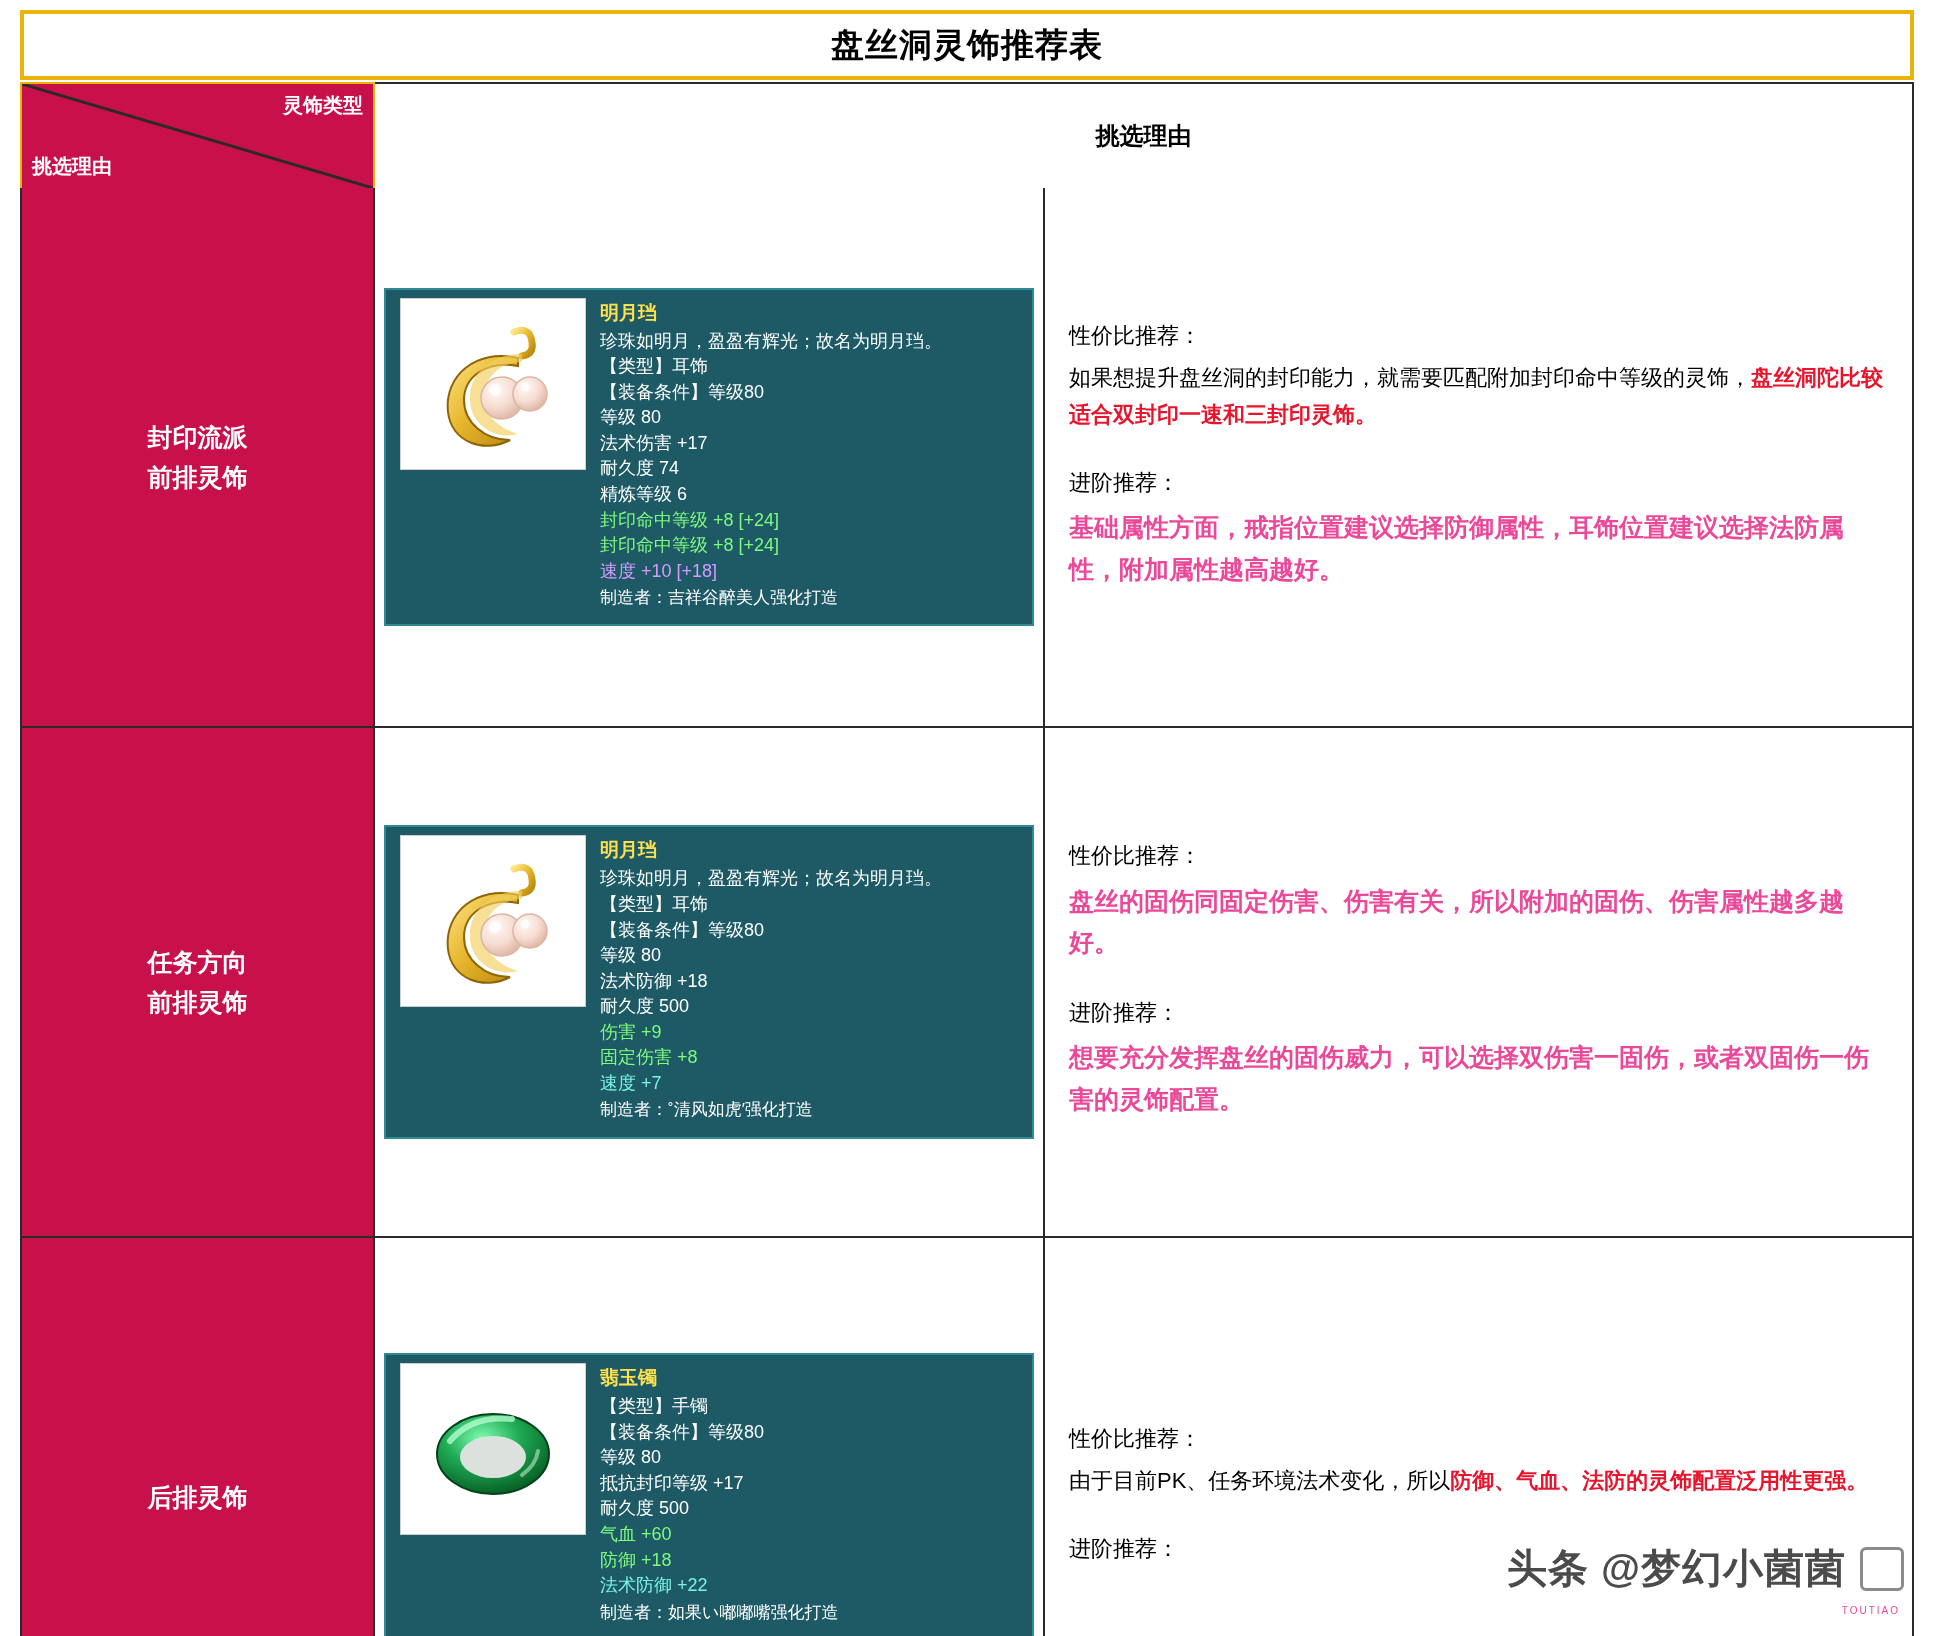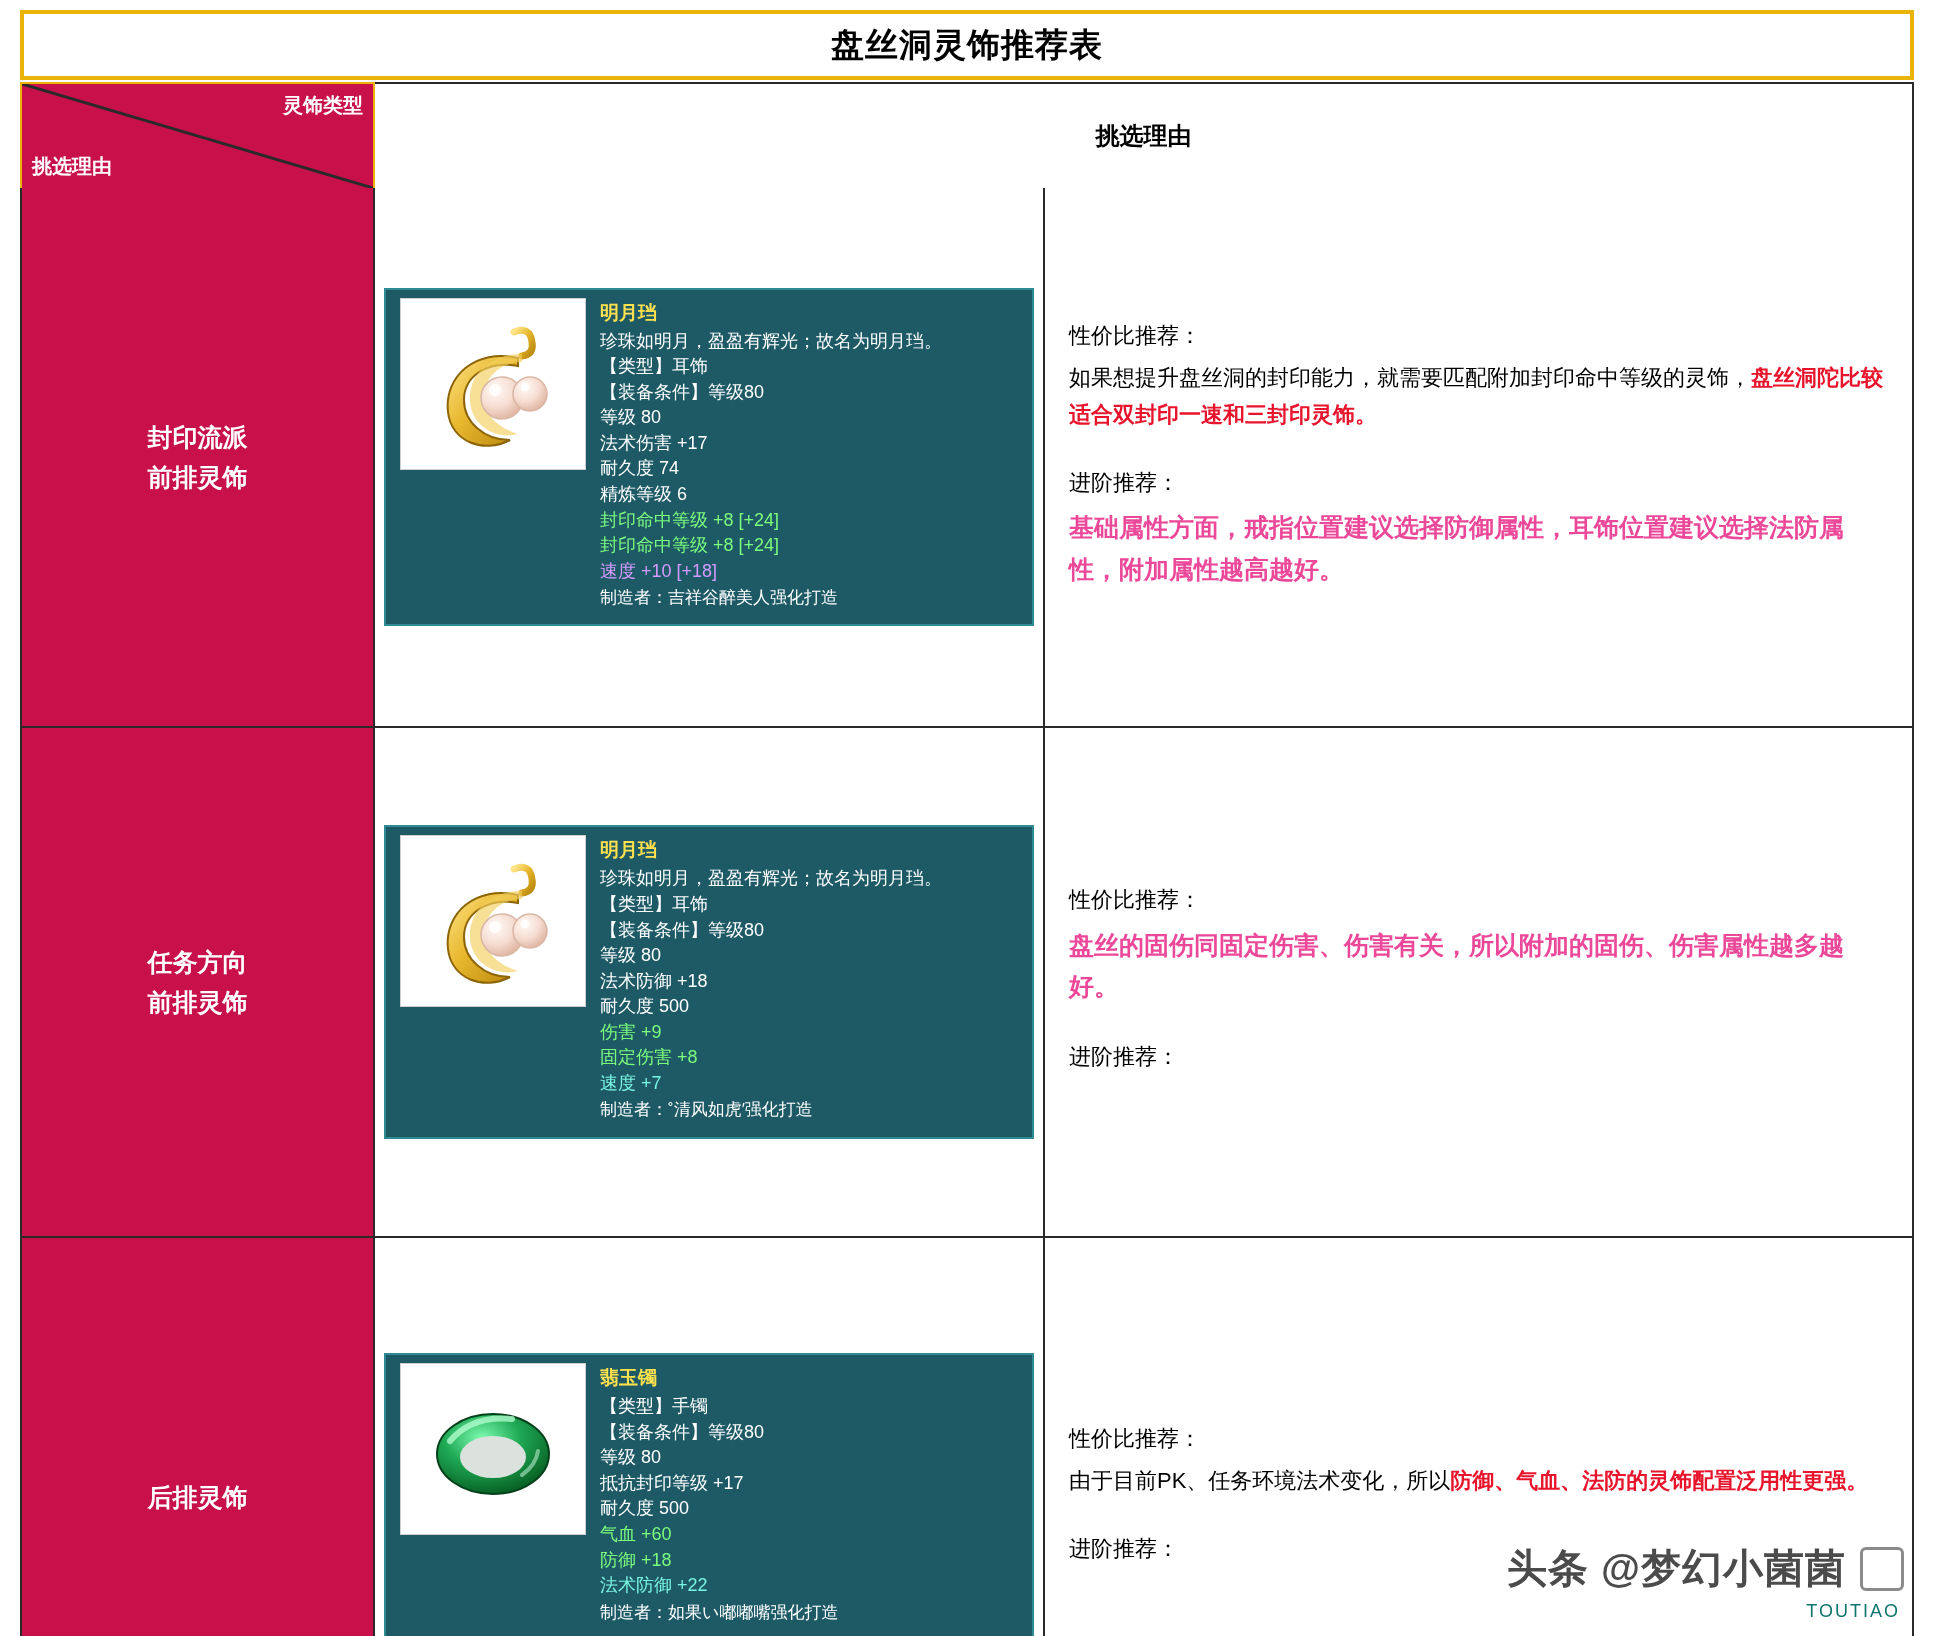--- a/index.html
+++ b/index.html
@@ -232,23 +232,23 @@
   .wm-badge {
     width: 38px;
     height: 38px;
     border: 3px solid #5a5a5a;
     border-radius: 6px;
     opacity: .7;
   }
   .wm-sub {
     position: absolute;
     right: 44px;
-    bottom: 14px;
-    font-size: 18px;
-    color: #0f766e;
+    bottom: 20px;
+    font-size: 10px;
+    color: #ec4899;
     letter-spacing: 2px;
   }
 </style>
 </head>
 <body>
 
 <div class="page">
 
   <div class="title-bar">
     <div class="title-text">盘丝洞灵饰推荐表</div>
@@ -365,20 +365,21 @@
             <div class="stat-cyan">速度 +7</div>
             <div class="item-maker">制造者：˚清风如虎′强化打造</div>
           </div>
         </div>
       </div>
       <div class="reason-cell">
         <div class="r-block r-normal">性价比推荐：</div>
         <div class="r-block r-red">盘丝的固伤同固定伤害、伤害有关，所以附加的固伤、伤害属性越多越好。</div>
         <div class="r-gap"></div>
         <div class="r-block r-normal">进阶推荐：</div>
+        <div class="r-block r-red">想要充分发挥盘丝的固伤威力，可以选择双伤害一固伤，或者双固伤一伤害的灵饰配置。</div>
       </div>
     </div>
 
     <div class="row" style="height:520px;">
       <div class="cat-cell">
         <div>后排灵饰</div>
       </div>
       <div class="example-cell">
         <div class="item-card">
           <div class="item-icon">

